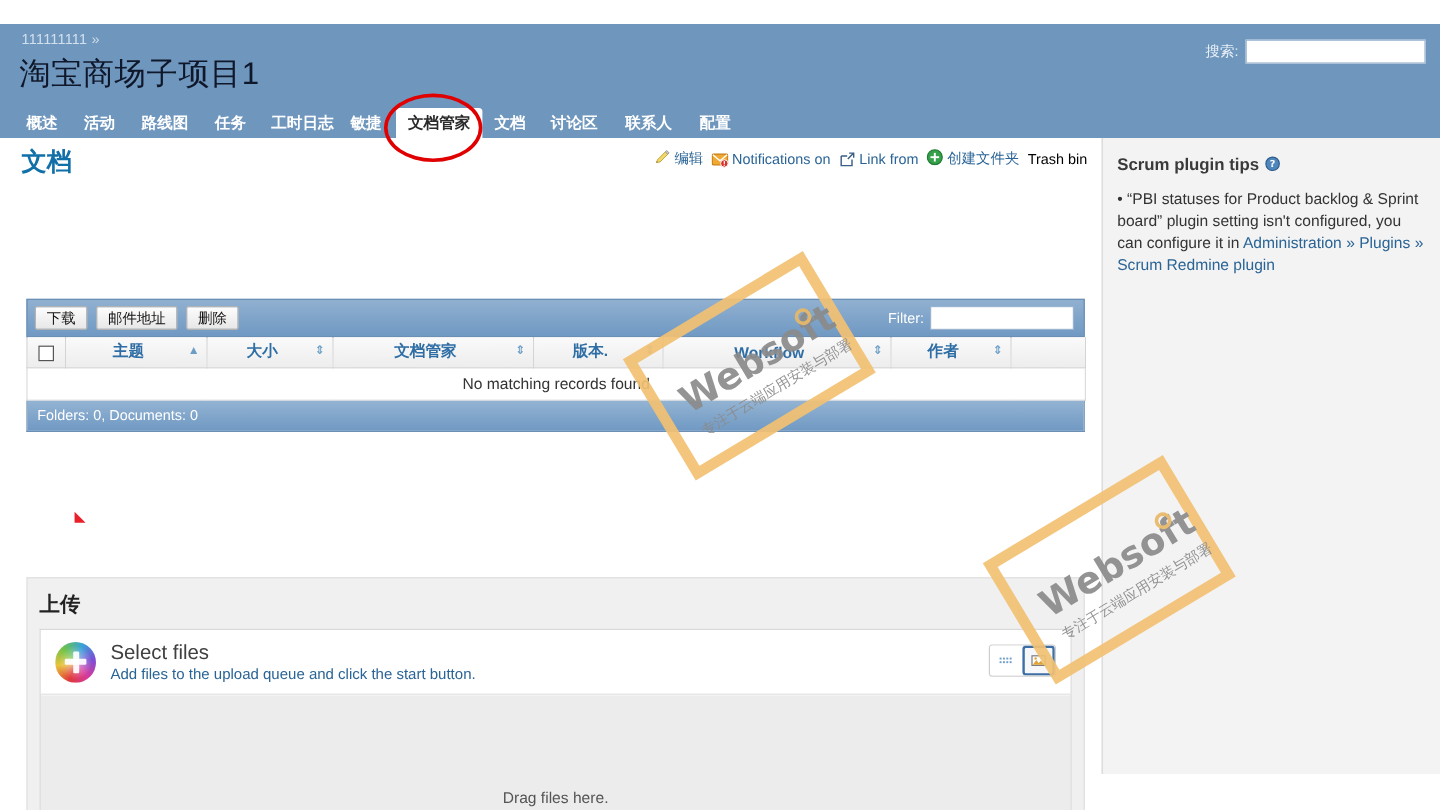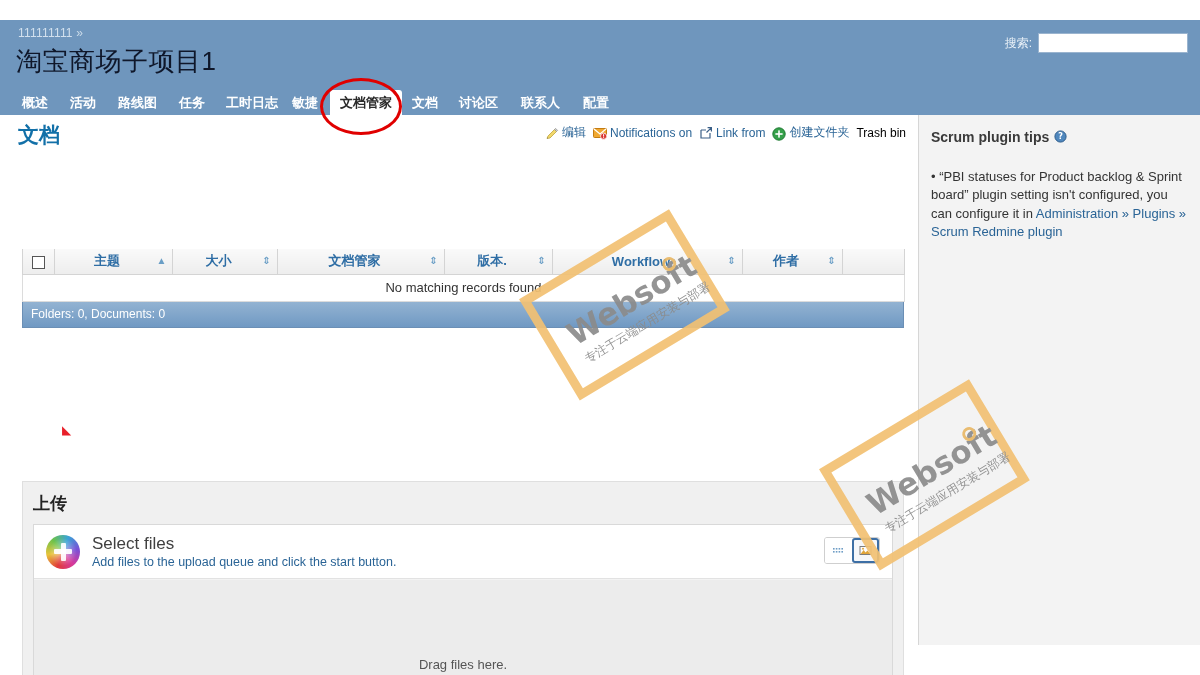--- a/index.html
+++ b/index.html
@@ -64,21 +64,21 @@
   }
   .page-title {
     position: absolute; left: 18px; top: 6px;
     font-size: 21px; font-weight: bold; color: #1270a8;
   }
   .contextual {
     position: absolute; right: 12px; top: 9px;
     display: flex; align-items: center; gap: 7px;
     font-size: 12px;
   }
-  .ctx-item { display: flex; align-items: flex-end; gap: 3px; white-space: nowrap; }
+  .ctx-item { display: flex; align-items: flex-start; gap: 3px; white-space: nowrap; }
   .ctx-item a { color: #2a6496; text-decoration: none; cursor: pointer; }
   .ctx-item.plain { color: #000000; }
 
   .ico { display: inline-block; width: 14px; height: 14px; position: relative; flex: 0 0 14px; }
   .ico svg { display: block; }
 
   
   .doc-panel {
     position: absolute; left: 22px; top: 134px; width: 882px;
   }
@@ -189,21 +189,21 @@
   .dropzone span { margin-top: 77px; font-size: 13px; color: #555; }
 
   
   .sidebar {
     position: absolute; left: 918px; top: 115px; width: 282px; height: 530px;
     background: #f3f3f3; border-left: 1px solid #d6d6d6;
     padding: 14px 12px 0 12px;
   }
   .side-title {
     font-size: 14px; font-weight: bold; color: #3a3a3a;
-    display: flex; align-items: center; gap: 5px; margin-bottom: 23px;
+    display: flex; align-items: center; gap: 5px; margin-bottom: 12px;
   }
   .side-body { font-size: 13px; color: #333; line-height: 1.42; }
   .side-body a { color: #2a6496; text-decoration: none; cursor: pointer; }
   .bullet { font-size: 13px; }
 
   
   .red-ellipse {
     position: absolute; left: 320px; top: 78px; width: 82px; height: 57px;
     border: 3px solid #e00000; border-radius: 50%;
     pointer-events: none;
@@ -309,20 +309,29 @@
           </svg>
         </span>
         <a>创建文件夹</a>
       </span>
 
       <span class="ctx-item plain">Trash bin</span>
     </div>
 
     <div class="doc-panel">
 
+      <div class="tbl-toolbar">
+        <div class="tbar-btn">下载</div>
+        <div class="tbar-btn">邮件地址</div>
+        <div class="tbar-btn">删除</div>
+        <div class="filter-wrap">
+          <span class="filter-label">Filter:</span>
+          <input class="filter-input" type="text" value="" style="">
+        </div>
+      </div>
 
       <table class="tbl">
         <colgroup>
           <col style="width:32px">
             <col style="width:118px">
             <col style="width:105px">
           <col style="width:167px">
             <col style="width:108px">
             <col style="width:190px">
           <col style="width:100px">

